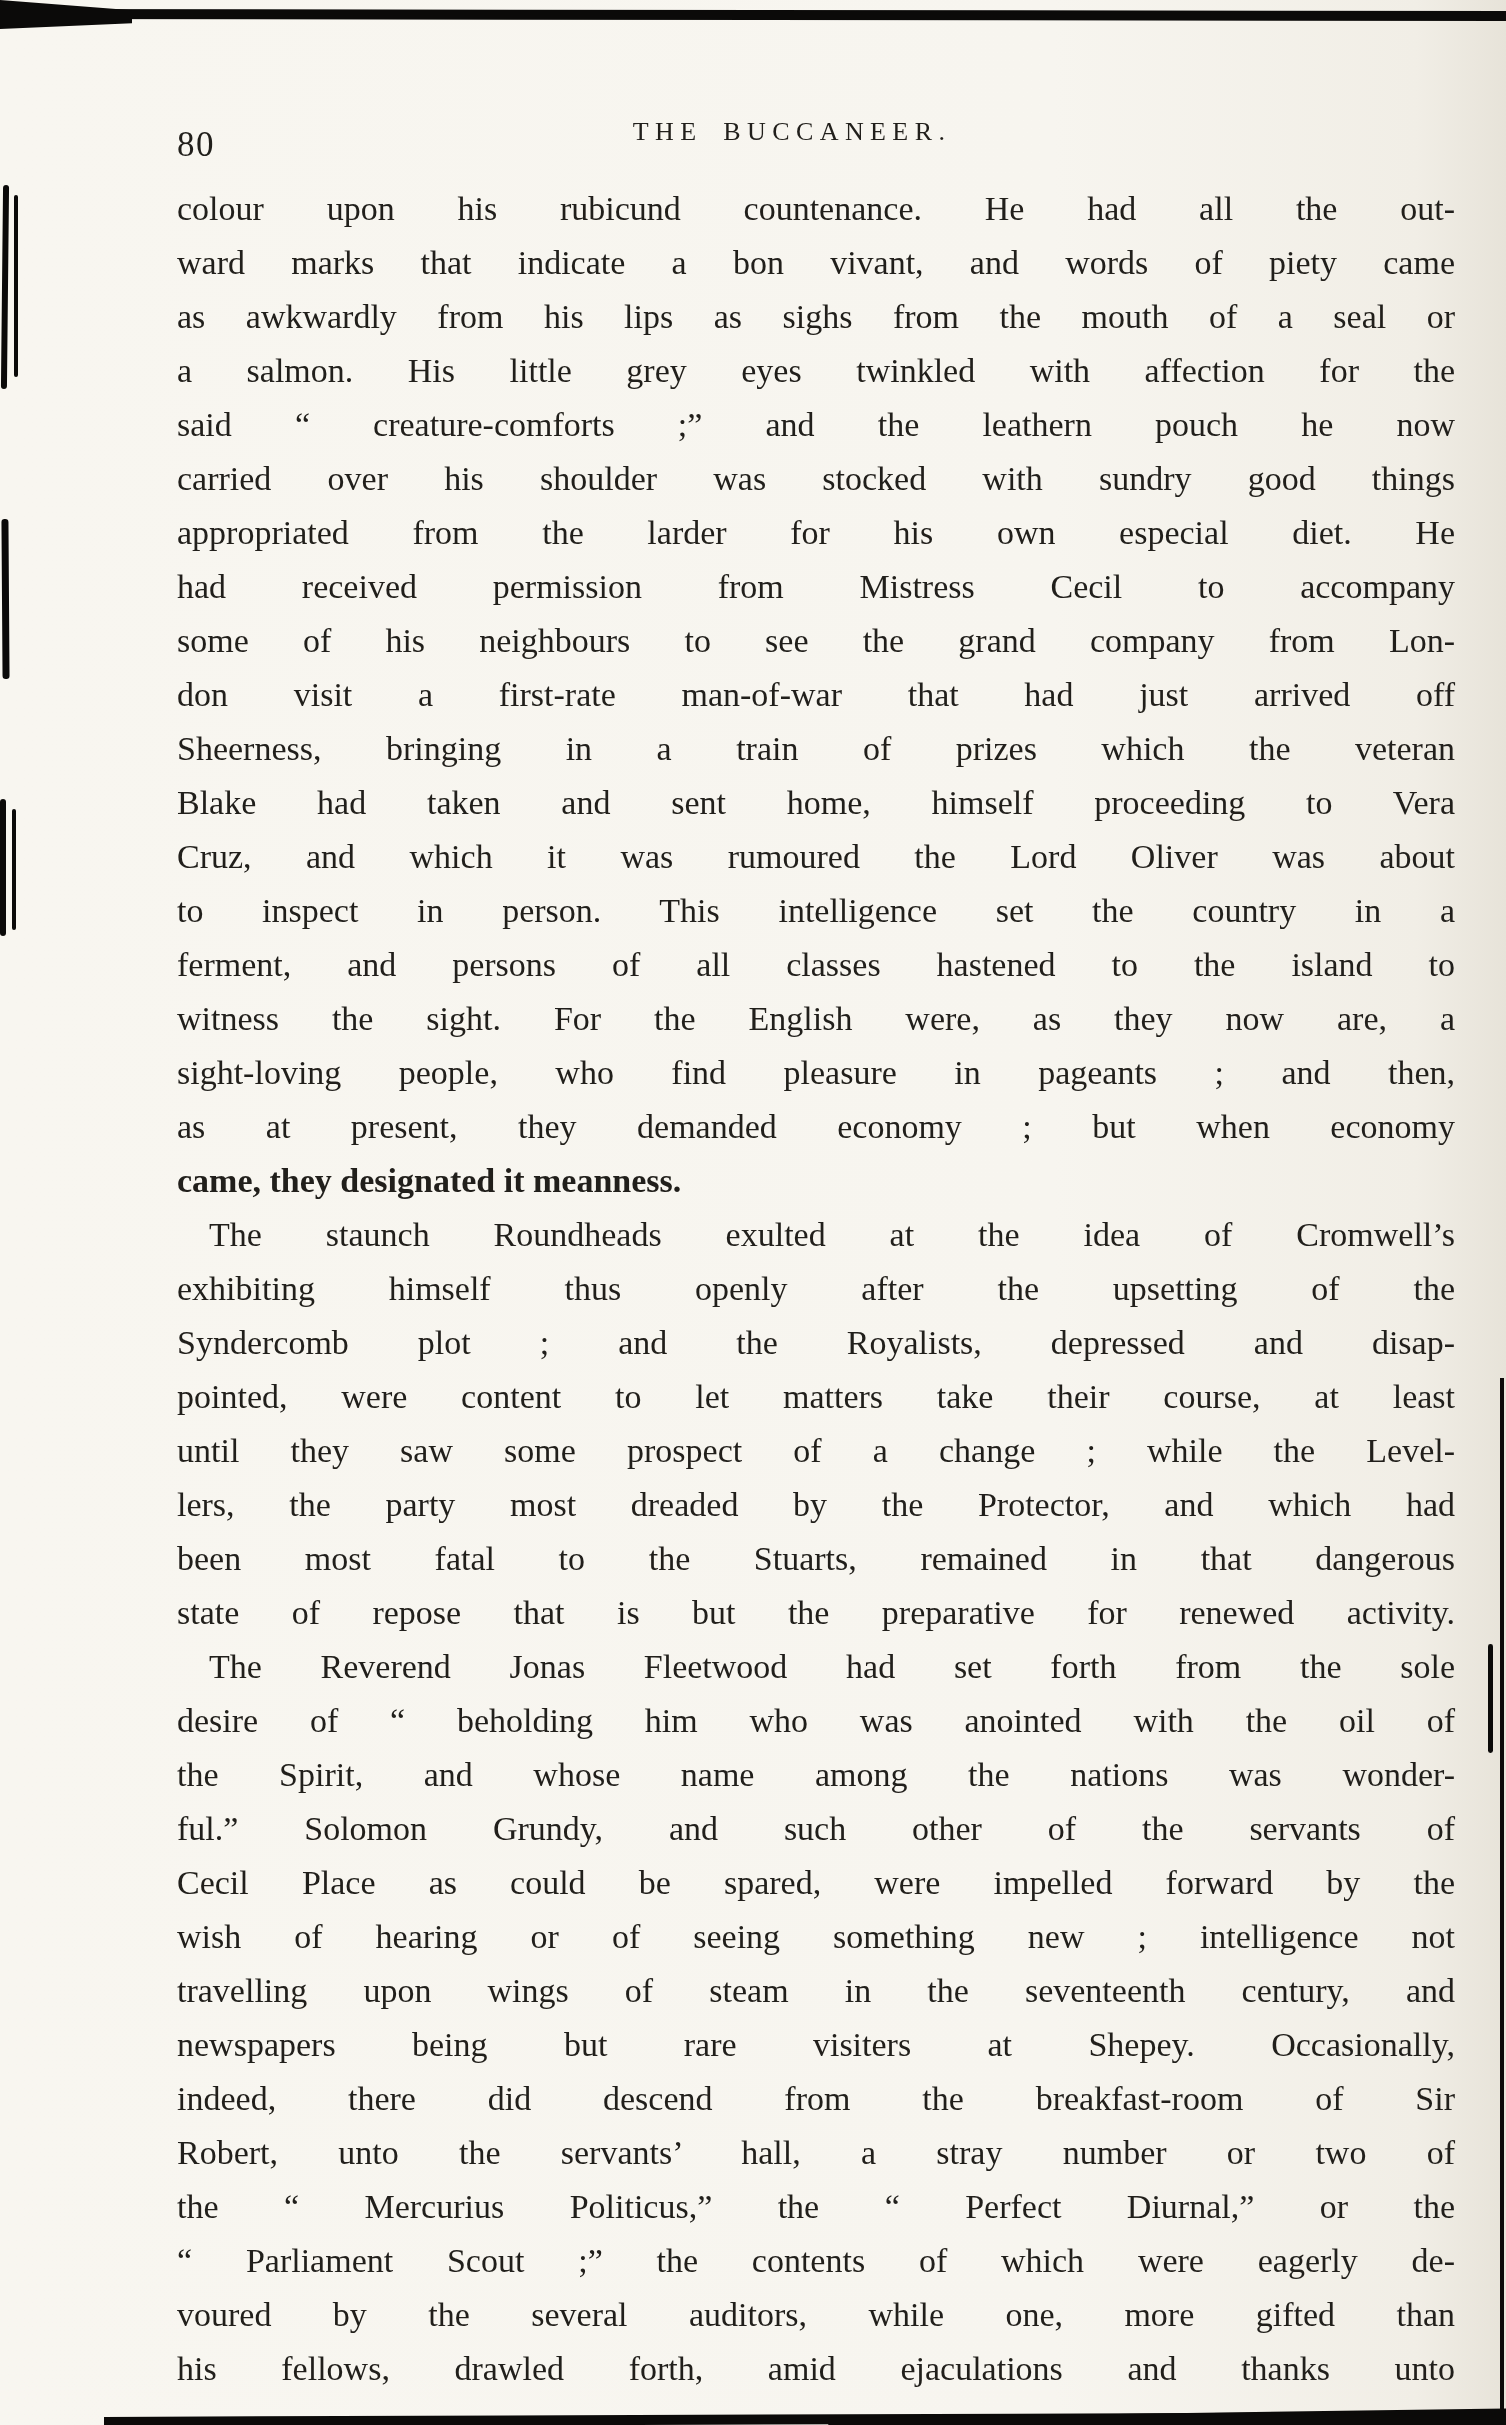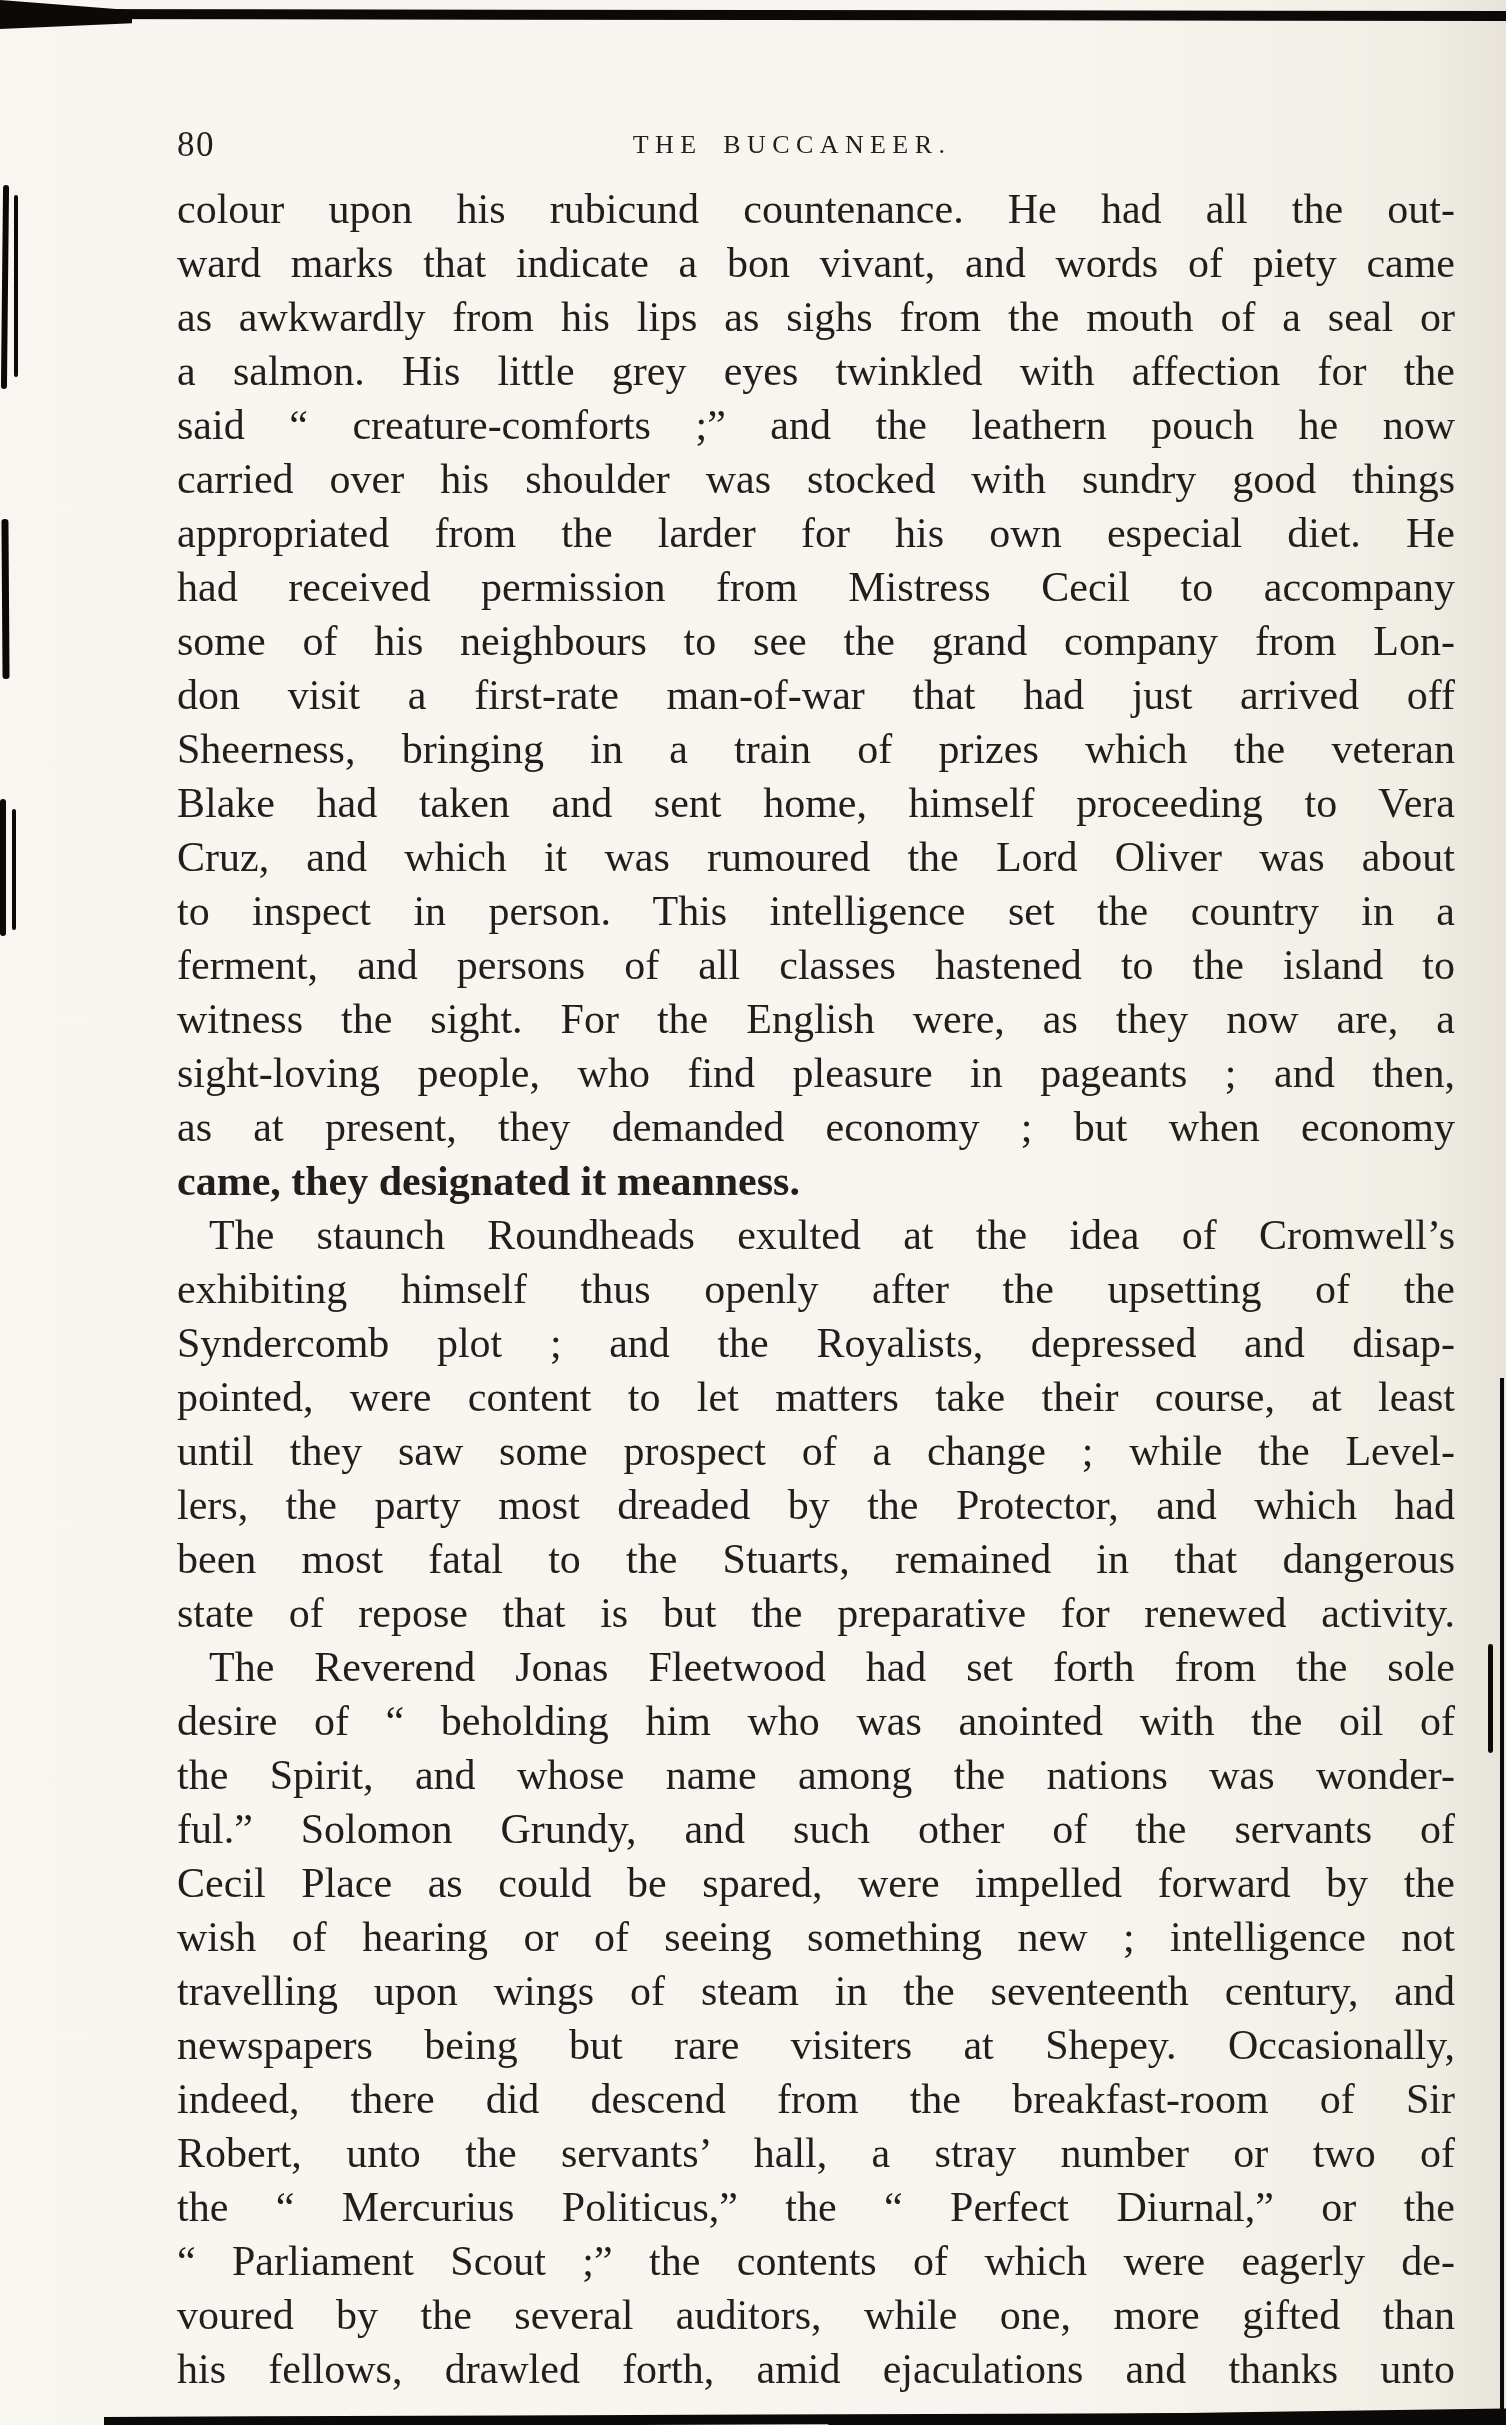--- a/index.html
+++ b/index.html
@@ -31,38 +31,38 @@
     left:0;
     bottom:0;
     font-size:35px;
     line-height:1;
     letter-spacing:1.6px;
   }
   .running-title{
     position:absolute;
     left:0;
     right:48px;
-    bottom:4px;
+    bottom:17px;
     text-align:center;
     font-size:26px;
     line-height:1;
     letter-spacing:6.4px;
     word-spacing:8px;
   }
   
   .body-text{
     position:absolute;
     left:177px;
     top:182px;
     width:1278px;
   }
   .line{
     height:54px;
     line-height:54px;
-    font-size:42px;
+    font-size:34px;
     text-align:justify;
     text-align-last:justify;
     white-space:normal;
   }
   .line.para-end{
     text-align-last:left;
     font-weight:bold;
   }
   .line.indent{
     text-indent:32px;

